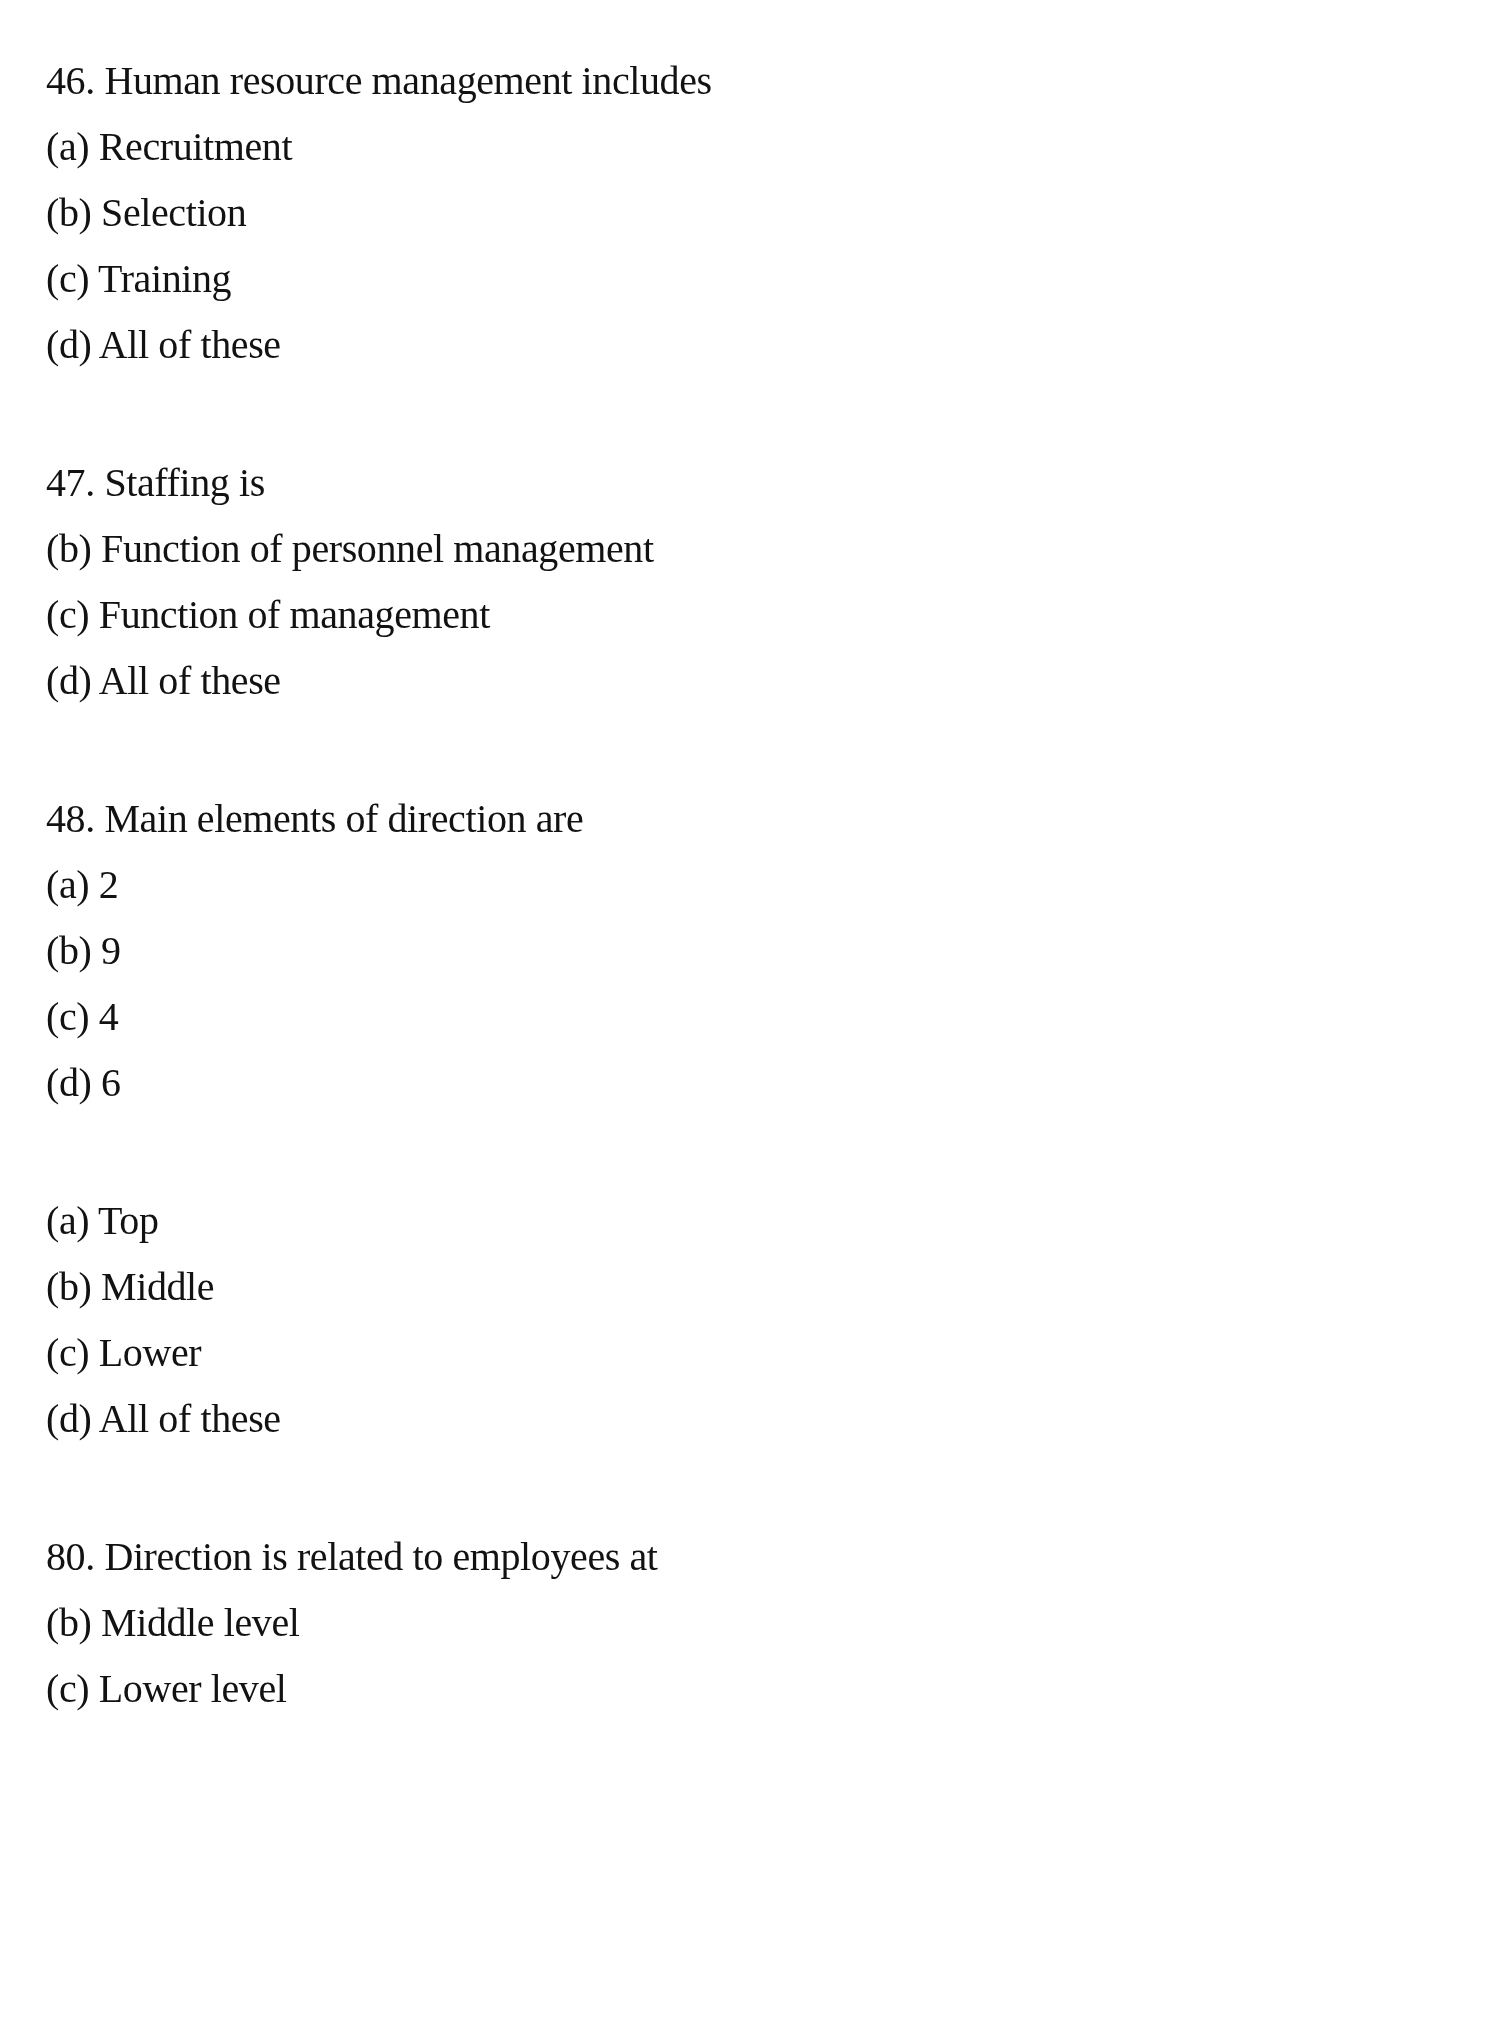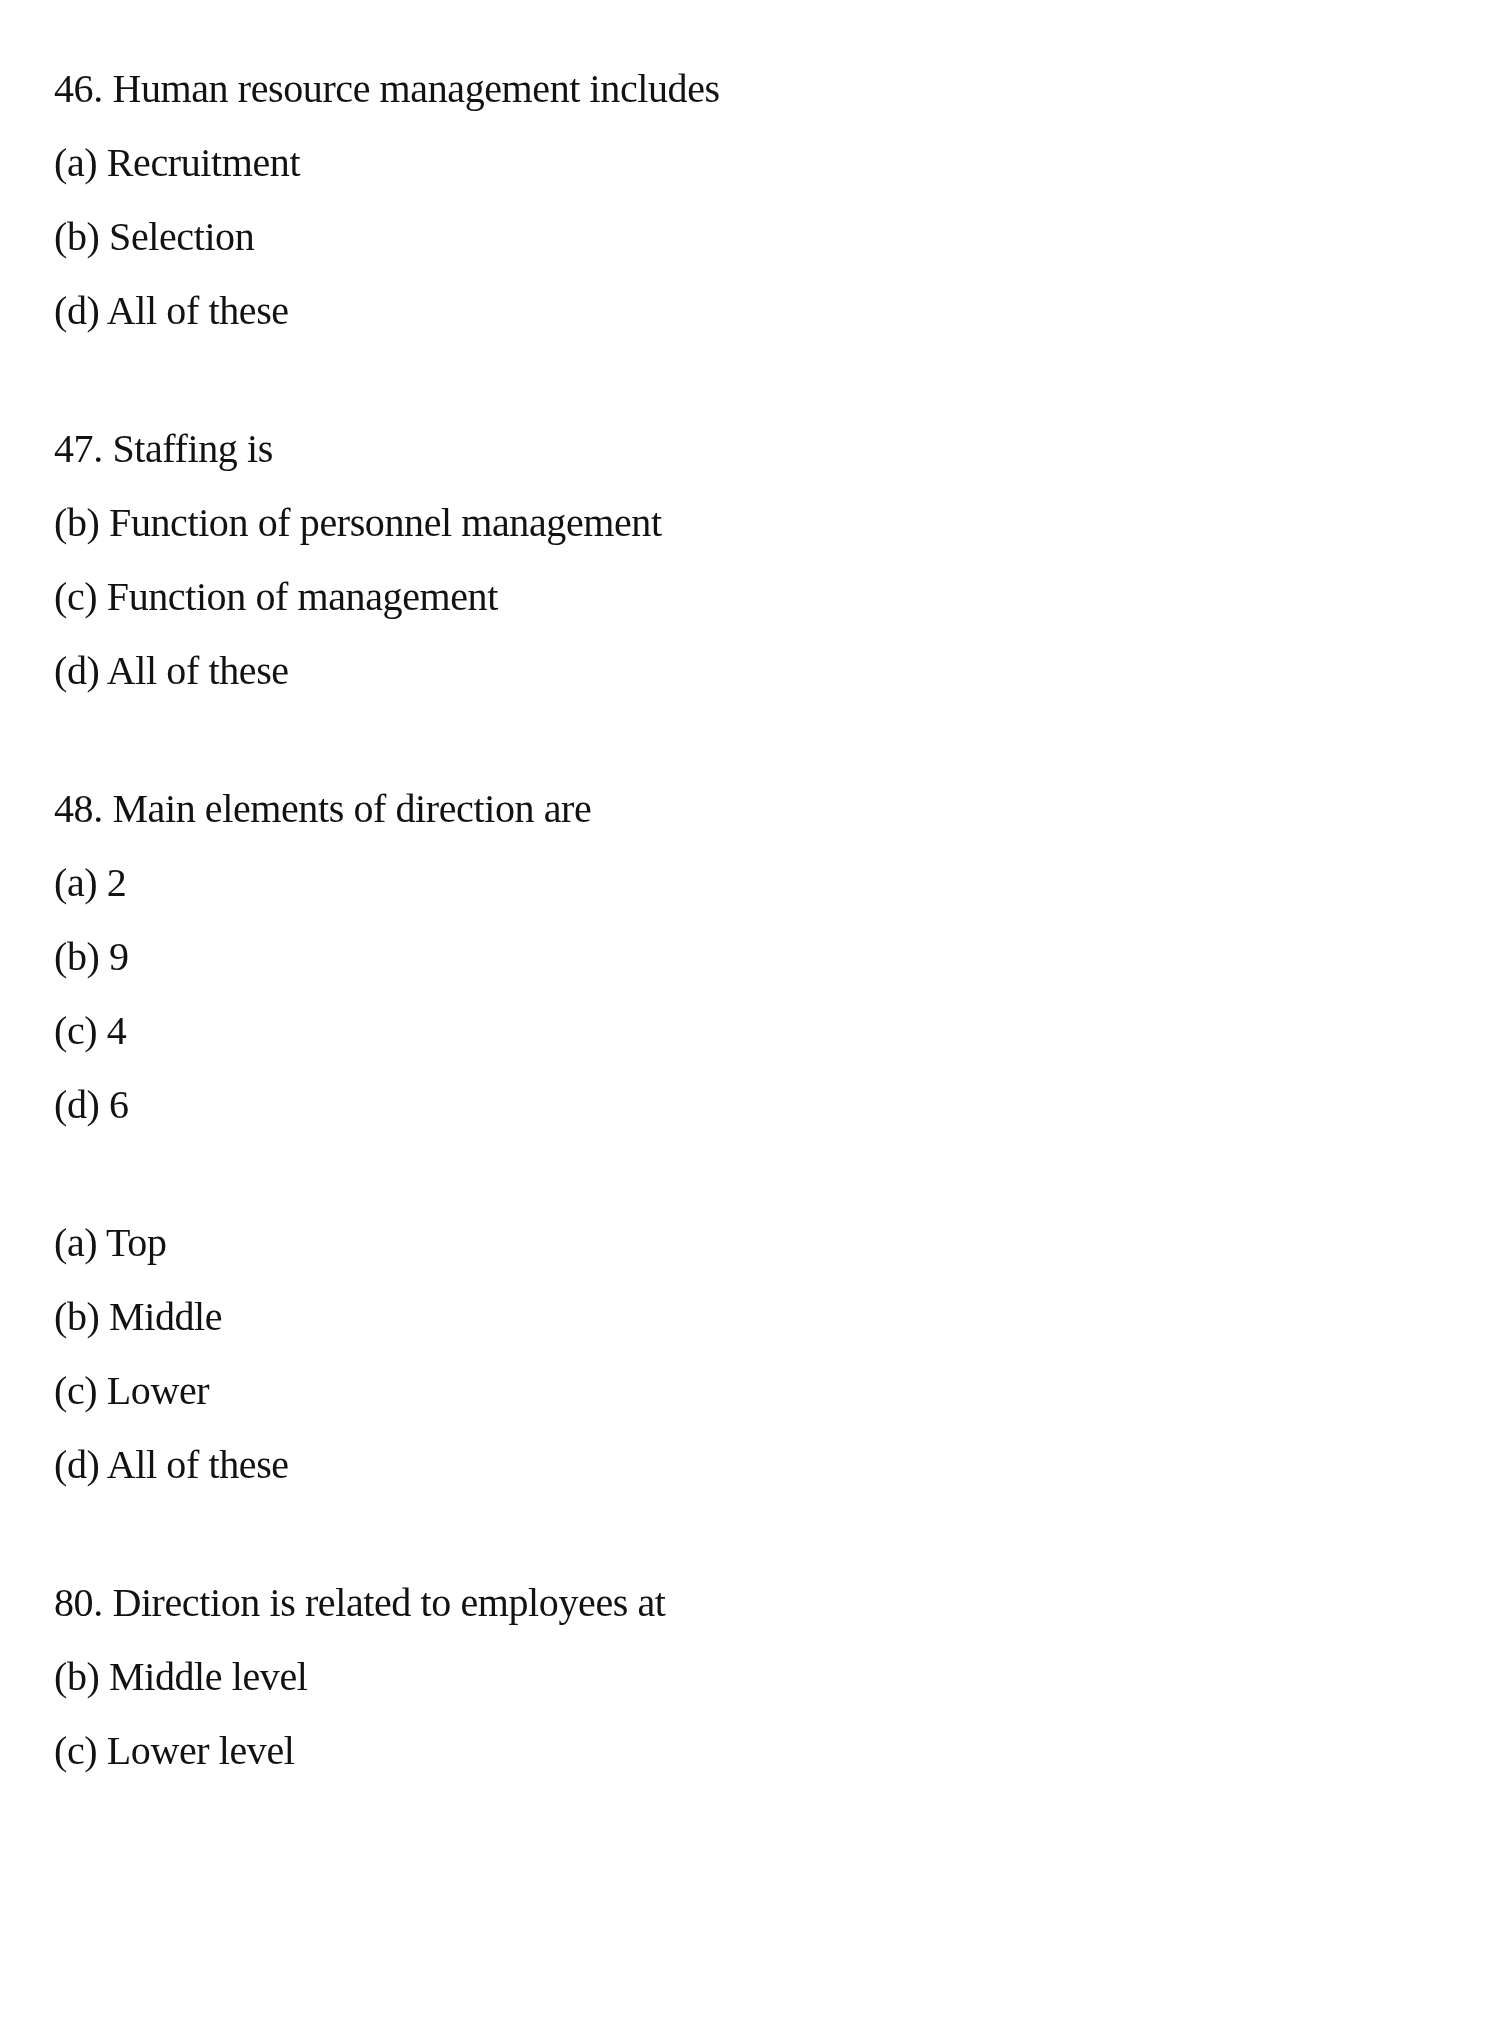--- a/index.html
+++ b/index.html
@@ -22,35 +22,36 @@
     font-size: 40px;
     color: #121212;
   }
   .question {
     margin: 0;
   }
   .question + .question {
     margin-top: 72px;
   }
   .line {
-    margin: 8px;
+    margin: 0;
     line-height: 66px;
     white-space: pre;
     letter-spacing: -0.01em;
   }
 </style>
 </head>
 <body>
 
 <main class="page">
   <div id="questions">
       <section class="question">
         <p class="line">46. Human resource management includes</p>
         <p class="line">(a) Recruitment</p>
         <p class="line">(b) Selection</p>
+        <p class="line">(c) Training</p>
         <p class="line">(d) All of these</p>
       </section>
       <section class="question">
         <p class="line">47. Staffing is</p>
         <p class="line">(b) Function of personnel management</p>
         <p class="line">(c) Function of management</p>
         <p class="line">(d) All of these</p>
       </section>
       <section class="question">
         <p class="line">48. Main elements of direction are</p>

